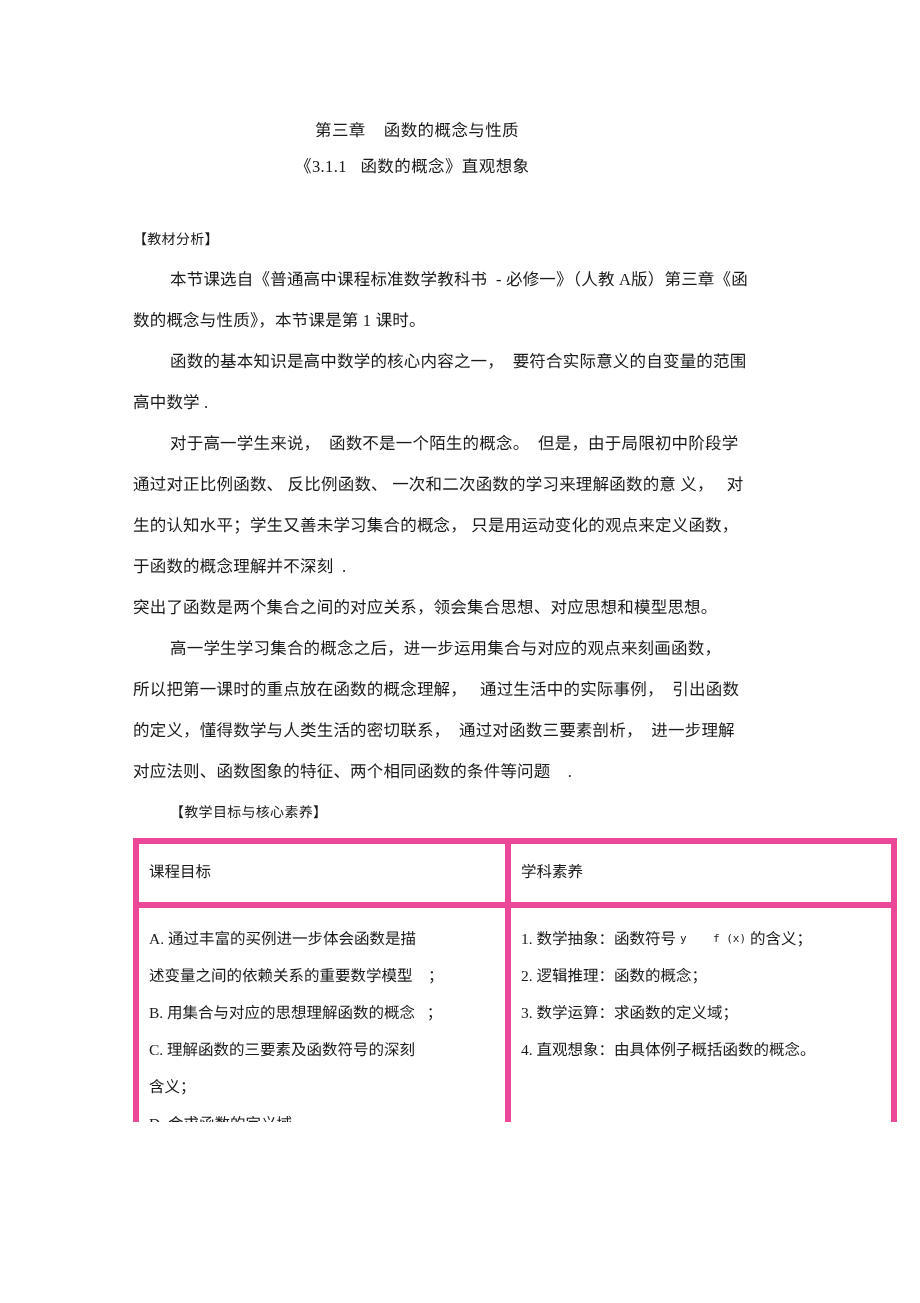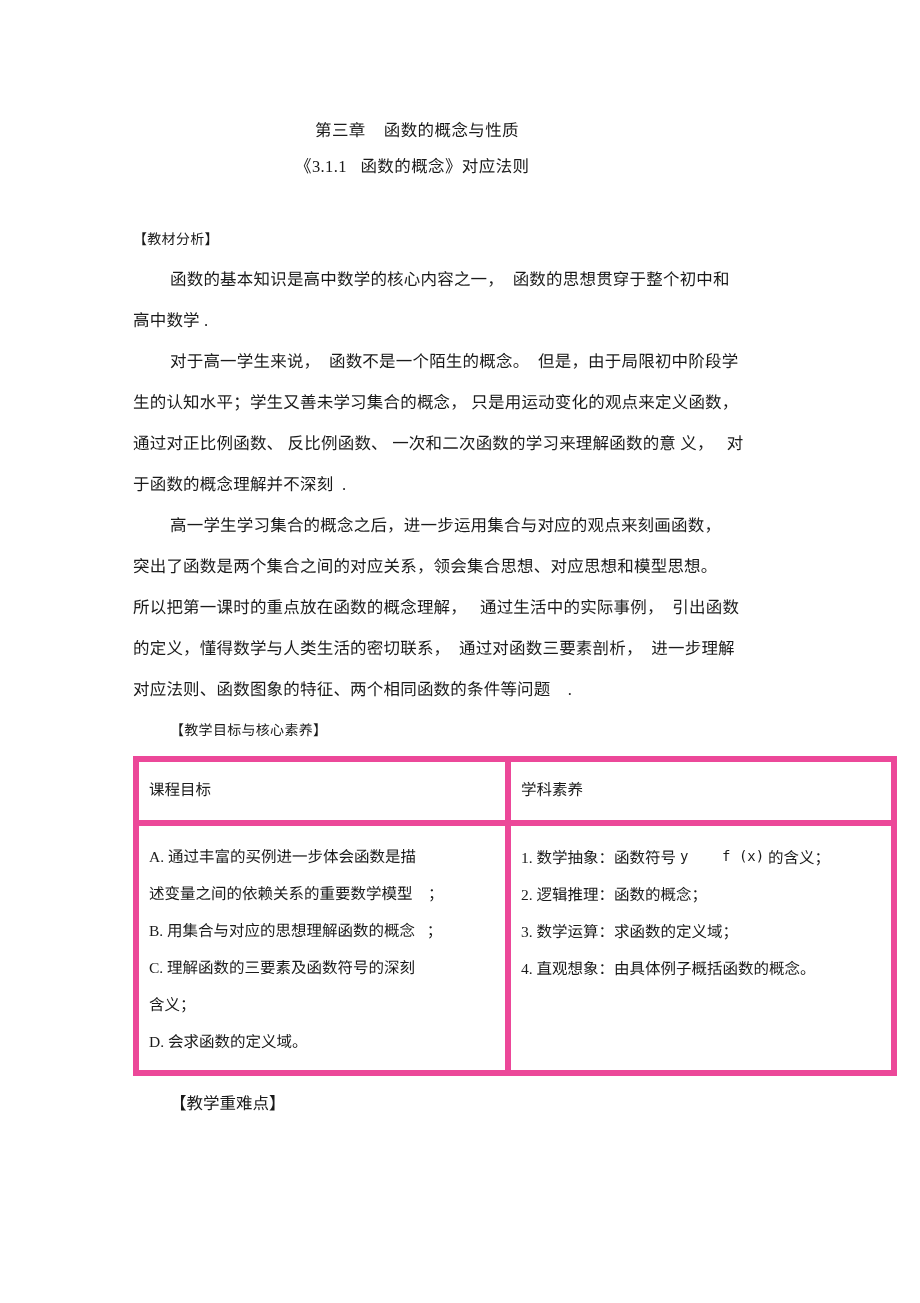--- a/index.html
+++ b/index.html
@@ -91,62 +91,66 @@
   }
   table.goals tr.body td {
     height: 168px;
   }
   .cell-line {
     display: block;
     white-space: pre;
   }
   .mono-sym {
     font-family: "DejaVu Sans Mono", "Liberation Mono", monospace;
-    font-size: 14px;
+    font-size: 11px;
     vertical-align: 2px;
     letter-spacing: 0;
   }
 
   .after-table {
     font-size: 16.5px;
     line-height: 38px;
     white-space: pre;
     padding-left: 37px;
     margin-top: 9px;
   }
 </style>
 </head>
 <body>
 
 <div class="page">
   <div class="content">
 
     <div class="title-block">
       <div class="title-line t1">第三章    函数的概念与性质</div>
-      <div class="title-line t2">《3.1.1   函数的概念》对应法则</div>
+      <div class="title-line t2">《3.1.1   函数的概念》直观想象</div>
     </div>
 
     <div class="heading">【教材分析】</div>
 
+    <div class="para">
+      <span class="ln indent">本节课选自《普通高中课程标准数学教科书  - 必修一》（人教 A版）第三章《函</span>
+      <span class="ln">数的概念与性质》，本节课是第 1 课时。</span>
+    </div>
 
     <div class="para">
-      <span class="ln indent">函数的基本知识是高中数学的核心内容之一，  函数的思想贯穿于整个初中和</span>
+      <span class="ln indent">函数的基本知识是高中数学的核心内容之一，  要符合实际意义的自变量的范围</span>
       <span class="ln">高中数学 .</span>
     </div>
 
     <div class="para">
       <span class="ln indent">对于高一学生来说，  函数不是一个陌生的概念。  但是，由于局限初中阶段学</span>
+      <span class="ln">通过对正比例函数、 反比例函数、 一次和二次函数的学习来理解函数的意 义，   对</span>
       <span class="ln">生的认知水平；学生又善未学习集合的概念， 只是用运动变化的观点来定义函数，</span>
-      <span class="ln">通过对正比例函数、 反比例函数、 一次和二次函数的学习来理解函数的意 义，   对</span>
       <span class="ln">于函数的概念理解并不深刻  .</span>
     </div>
 
     <div class="para">
+      <span class="ln">突出了函数是两个集合之间的对应关系，领会集合思想、对应思想和模型思想。</span>
       <span class="ln indent">高一学生学习集合的概念之后，进一步运用集合与对应的观点来刻画函数，</span>
-      <span class="ln">突出了函数是两个集合之间的对应关系，领会集合思想、对应思想和模型思想。</span>
       <span class="ln">所以把第一课时的重点放在函数的概念理解，   通过生活中的实际事例，  引出函数</span>
       <span class="ln">的定义，懂得数学与人类生活的密切联系，  通过对函数三要素剖析，  进一步理解</span>
       <span class="ln">对应法则、函数图象的特征、两个相同函数的条件等问题    .</span>
     </div>
 
 
     <div class="heading tight" style="padding-left:37px;margin-top:2px;">【教学目标与核心素养】</div>
 
     <div class="tbl-wrap">
       <table class="goals">

